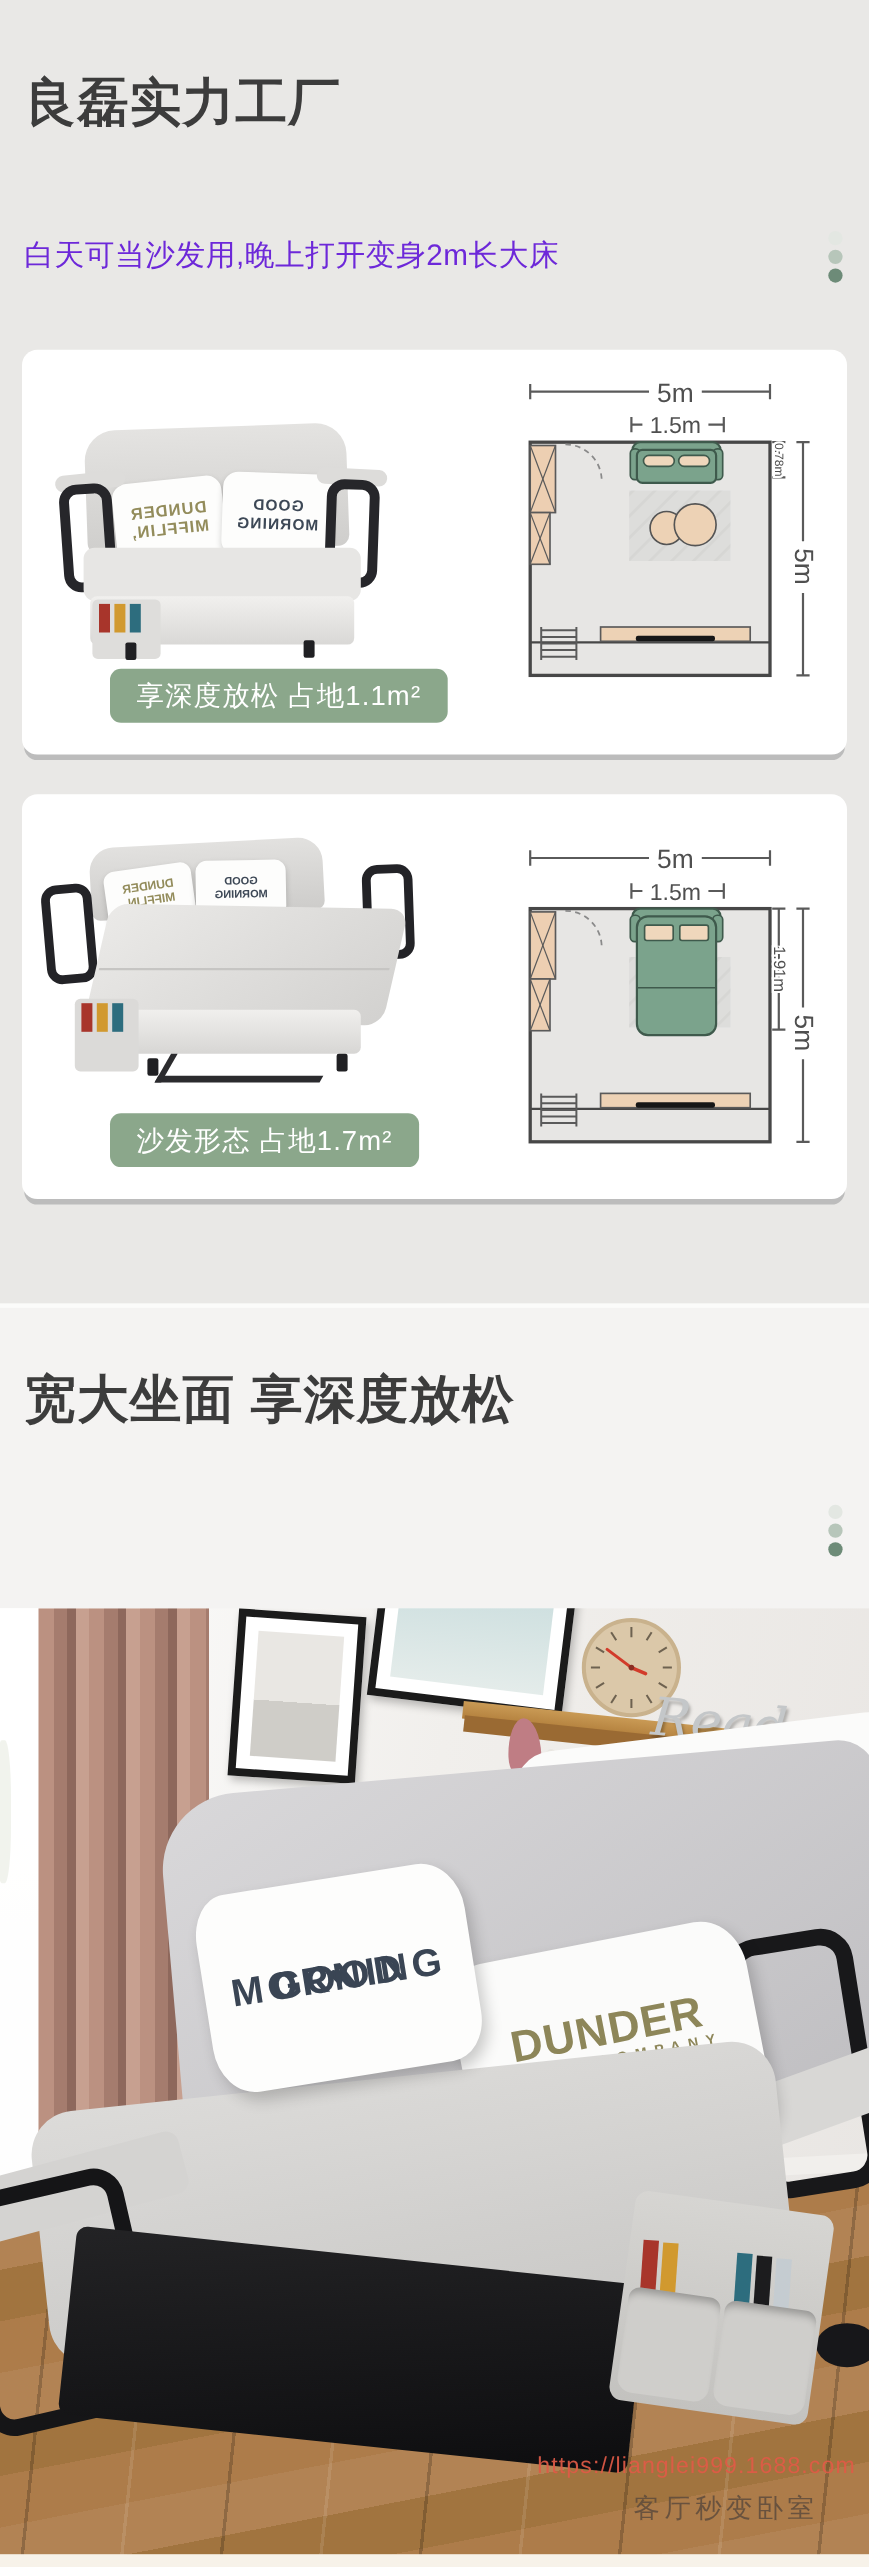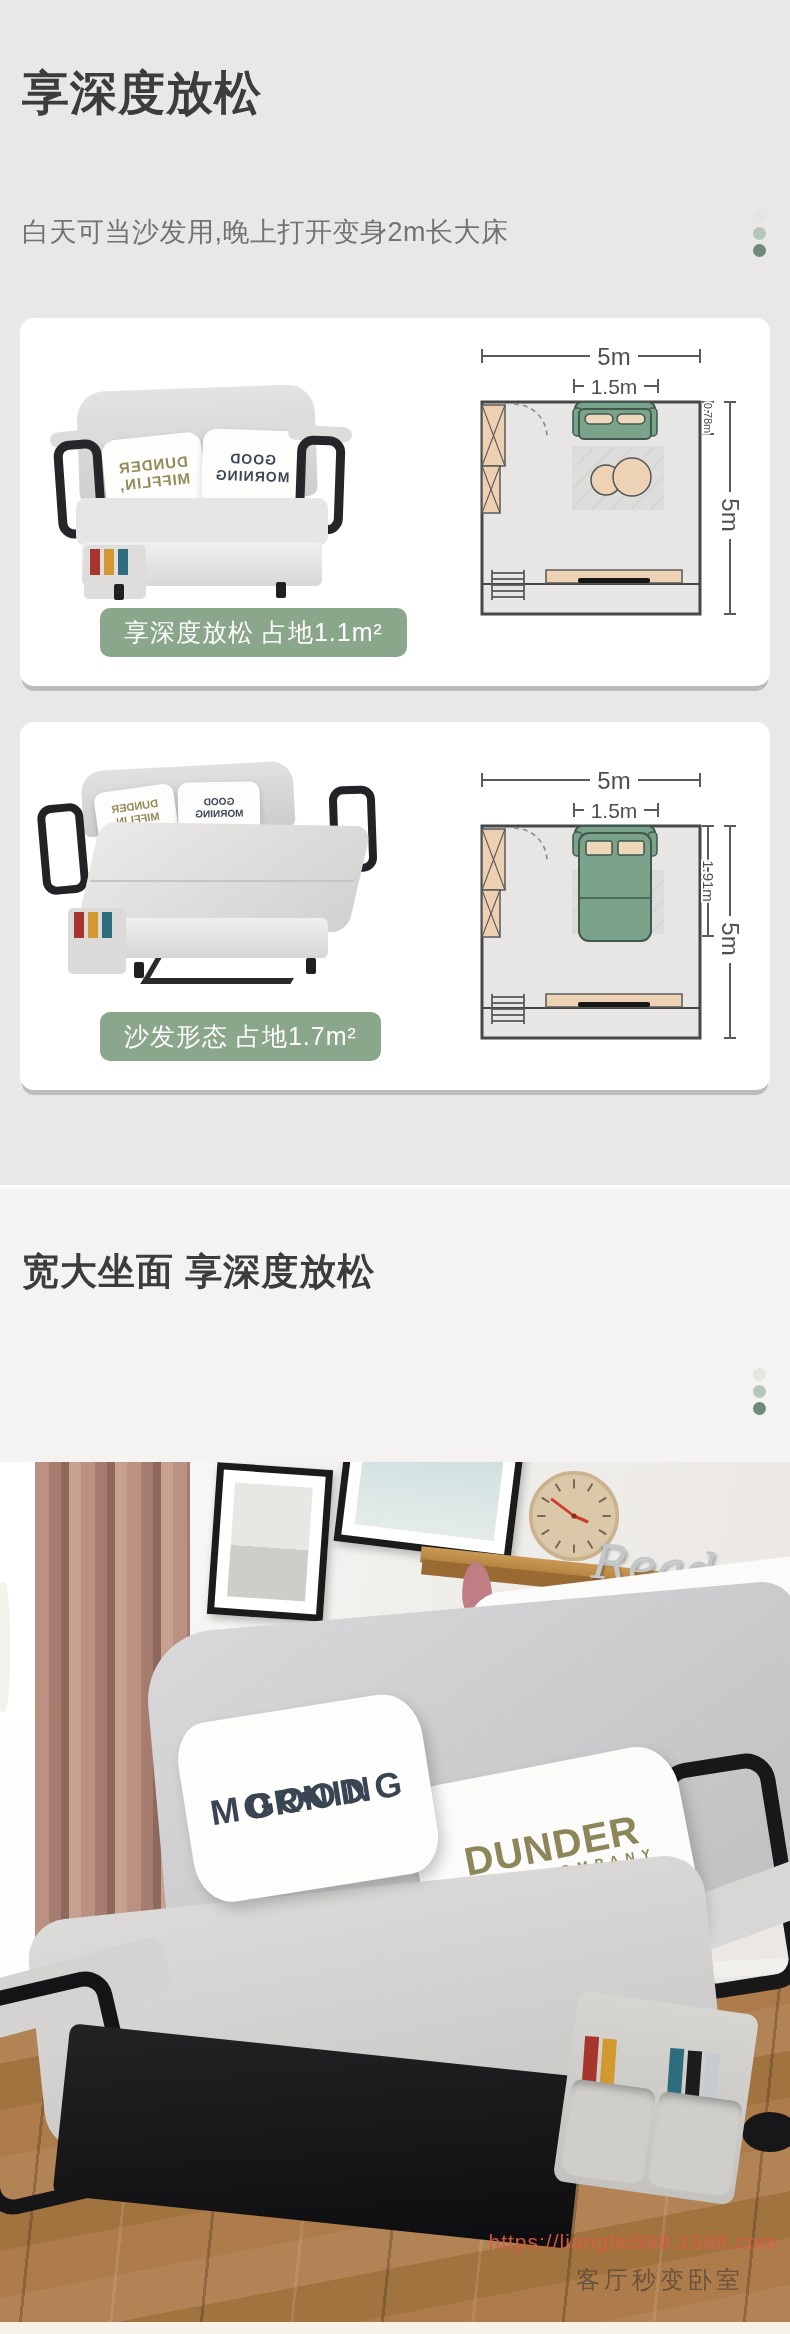--- a/index.html
+++ b/index.html
@@ -2,21 +2,21 @@
 <html><head>
 <meta charset="utf-8">
 <style>
   * { margin:0; padding:0; box-sizing:border-box; }
   body { background:#ddd; font-family:"Liberation Sans","DejaVu Sans",sans-serif; }
   .page { position:relative; width:790px; height:2334px; margin:0 auto; overflow:hidden; background:#e9e8e6; }
 
   
   .hero-title { position:absolute; left:22px; top:62px; font-size:47px; line-height:62px;
     font-weight:800; color:#3c3c3c; letter-spacing:1px; }
-  .hero-sub { position:absolute; left:22px; top:214px; font-size:27px; color:#737373; letter-spacing:.5px; }
+  .hero-sub { position:absolute; left:22px; top:214px; font-size:27px; color:#6d28d9; letter-spacing:.5px; }
   .dots { position:absolute; display:flex; flex-direction:column; gap:4px; }
   .dots span { width:13px; height:13px; border-radius:50%; }
   .dots-hero { right:24px; top:210px; }
   .dots-seat { right:24px; top:1368px; }
   .dot-a { background:#e3e7e2; } .dot-b { background:#b7c6ba; } .dot-c { background:#6d8b78; }
 
   
   .card { position:absolute; left:20px; width:750px; height:368px; background:#fff;
     border-radius:14px; box-shadow:0 7px 0 -2px #bcbcbc; }
   .card1 { top:318px; } .card2 { top:722px; }
@@ -68,21 +68,21 @@
   .s2-mat { left:50px; top:58px; width:272px; height:106px; background:linear-gradient(140deg,#ebeae8,#d2d1cf);
     border-radius:16px; transform:skewX(-12deg) rotate(1deg); }
   .s2-seam { left:52px; top:114px; width:264px; height:2px; background:#c6c5c3; transform:skewX(-12deg); }
   .s2-base { left:42px; top:152px; width:248px; height:40px; background:linear-gradient(#f0efed,#d7d6d4); border-radius:6px; }
   .s2-pocket { left:30px; top:142px; width:58px; height:66px; background:#dbdad8; border-radius:5px; overflow:hidden; }
   .s2-frame { left:110px; top:192px; width:150px; height:26px; border-left:6px solid #2b2b2e; border-bottom:6px solid #2b2b2e; transform:skewX(-30deg); }
   .s2-legA { left:96px; top:196px; } .s2-legB { left:268px; top:192px; }
 
   
   .sect2 { position:absolute; left:0; top:1185px; width:790px; height:1149px; background:#f4f3f2; border-top:4px solid #fbfbfa; }
-  .seat-title { position:absolute; left:22px; top:52px; font-size:37px; line-height:62px; font-weight:800; color:#3c3c3c; letter-spacing:1px; }
+  .seat-title { position:absolute; left:22px; top:52px; font-size:47px; line-height:62px; font-weight:800; color:#3c3c3c; letter-spacing:1px; }
   .seat-sub { position:absolute; left:22px; top:198px; font-size:27px; color:#7a7a7a; letter-spacing:.5px; }
 
   
   .photo { position:absolute; left:0; top:1462px; width:790px; height:872px; overflow:hidden; }
   .photo div { position:absolute; }
   .wall { inset:0; background:linear-gradient(100deg,#fdfdfd 0%,#f1efec 45%,#e8e5e2 100%); }
   .window { left:0; top:0; width:130px; height:620px; background:linear-gradient(#ffffff,#f2f2f0); }
   .plant { left:-4px; top:120px; width:14px; height:130px; background:#9fae86; border-radius:40%; }
   .sheer { left:0; top:0; width:62px; height:640px; background:rgba(255,255,255,.85); }
   .curtain { left:35px; top:0; width:155px; height:592px; border-radius:0 0 10px 10px;
@@ -144,21 +144,21 @@
   .wm-url { right:12px; top:768px; font-family:Liberation Sans, sans-serif; font-size:21px; color:rgba(224,90,70,.92); letter-spacing:1px; }
   .wm-brand { right:46px; top:802px; font-size:24px; color:rgba(96,76,60,.88); letter-spacing:4px; }
   .bottom-strip { left:0; top:860px; width:790px; height:12px; background:#f7f2e9; }
 </style>
 </head>
 <body>
 
 <div class="page">
 
   <div class="hero-title">
-    <div>享深度放松</div>
+    <div>良磊实力工厂</div>
   </div>
   <div class="hero-sub">白天可当沙发用,晚上打开变身2m长大床</div>
   <div class="dots dots-hero">
     <span class="dot-a"></span>
     <span class="dot-b"></span>
     <span class="dot-c"></span>
   </div>
 
   <div class="card card1">
     <div class="scene scene1">

